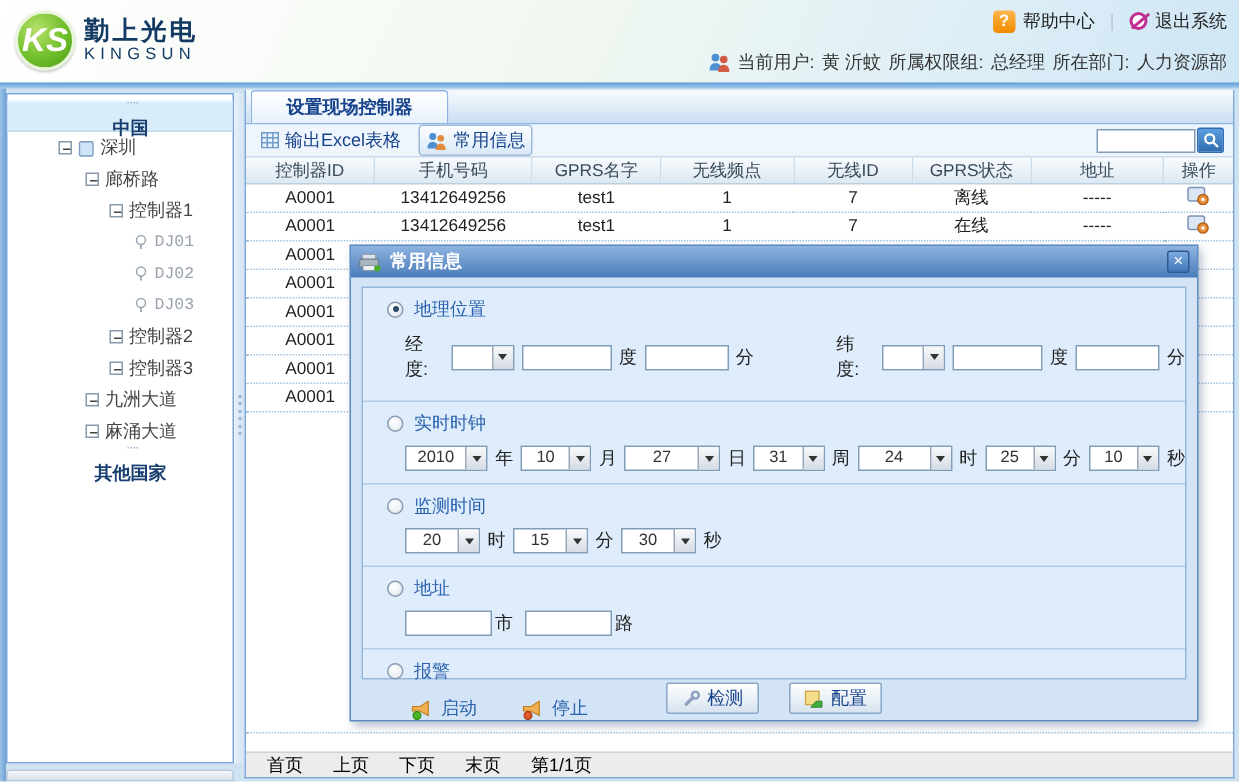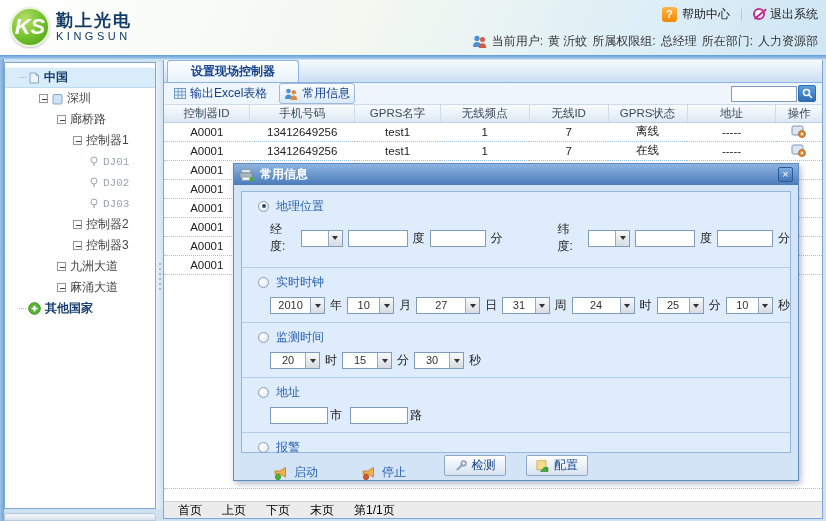--- a/index.html
+++ b/index.html
@@ -44,21 +44,21 @@
     background:linear-gradient(#ffffff,#dce9f6);font-size:10px;line-height:13px;text-align:center;
     color:#2d6db5;cursor:pointer;}
   .refresh-btn::before{content:"↻";}
   .min-btn::before{content:"−";color:#555;}
   .tree{padding-top:4px;}
   .titem{height:21px;display:flex;align-items:center;gap:4px;cursor:pointer;white-space:nowrap;}
   .titem .tlabel{color:#444;}
   .titem.selected{background:#d8edf9;border-top:1px solid #ecf7fe;border-bottom:1px solid #bcdcf0;}
   .titem.selected .tlabel,.titem.navy .tlabel{color:#173e6e;font-weight:bold;}
   .titem.dim .tlabel{color:#9aa3ad;font-family:"Liberation Mono","DejaVu Sans Mono",monospace;font-size:11px;}
-  .lvl0{padding-left:14px;} .lvl1{padding-left:34px;} .lvl2{padding-left:52px;}
+  .lvl0{padding-left:14px;flex-direction:column;} .lvl1{padding-left:34px;} .lvl2{padding-left:52px;}
   .lvl3{padding-left:68px;} .lvl4{padding-left:84px;}
   .conn{width:7px;border-top:1px dotted #9fb8cf;margin-right:-2px;}
   .expander{width:9px;height:9px;border:1px solid #8899aa;background:#fff;position:relative;flex:none;}
   .expander::before{content:"";position:absolute;left:1.5px;top:3.5px;width:5px;height:1px;background:#444;}
   .sidebar-stub{position:absolute;left:4px;top:513px;width:152px;height:8px;
     background:linear-gradient(#f4f7fa,#d9e2ec);border:1px solid #b9c9dd;border-radius:3px 3px 0 0;}
   
   .splitter{position:absolute;left:156px;top:62px;width:7px;height:447px;
     background:linear-gradient(90deg,#e8f1fa,#d2e3f2);cursor:col-resize;}
   .splitter i{position:absolute;left:2.5px;top:45%;width:2px;height:28px;
@@ -115,21 +115,21 @@
   .fields{display:flex;align-items:center;gap:5px;margin:6px 0 2px 12px;flex-wrap:nowrap;}
   .combo{display:inline-flex;height:17px;border:1px solid #7f9db9;background:#fff;align-items:stretch;}
   .combo .cval{flex:1;font-size:11px;text-align:center;line-height:15px;padding:0 2px;}
   .dd{width:14px;border-left:1px solid #9aa8bb;background:linear-gradient(#f8f9fa,#d6dce4);
     display:flex;align-items:center;justify-content:center;cursor:pointer;}
   .dd::before{content:"";border-left:3.5px solid transparent;border-right:3.5px solid transparent;
     border-top:4px solid #333;}
   .tin{height:17px;border:1px solid #7f9db9;font-size:11px;padding:0 2px;}
   .unit{color:#222;}
   .geo-gap{margin-left:50px;}
-  .alarm-links{display:flex;align-items:flex-start;gap:44px;margin:8px 0 2px 16px;}
+  .alarm-links{display:flex;align-items:flex-start;gap:30px;margin:8px 0 2px 16px;}
   .alink{display:flex;align-items:center;gap:4px;color:#2a62ae;cursor:pointer;}
   .dlg-footer{position:absolute;left:0;right:0;bottom:3px;height:23px;display:flex;
     justify-content:center;gap:20px;align-items:center;}
   .dlg-btn{height:21px;min-width:62px;padding:0 8px;border:1px solid #8ca8c8;border-radius:2px;
     background:linear-gradient(#fefefe,#d7e3f0);display:flex;align-items:center;gap:5px;
     justify-content:center;color:#15428b;cursor:pointer;box-shadow:0 1px 0 #fff inset;}
 </style>
 </head>
 <body>
 

